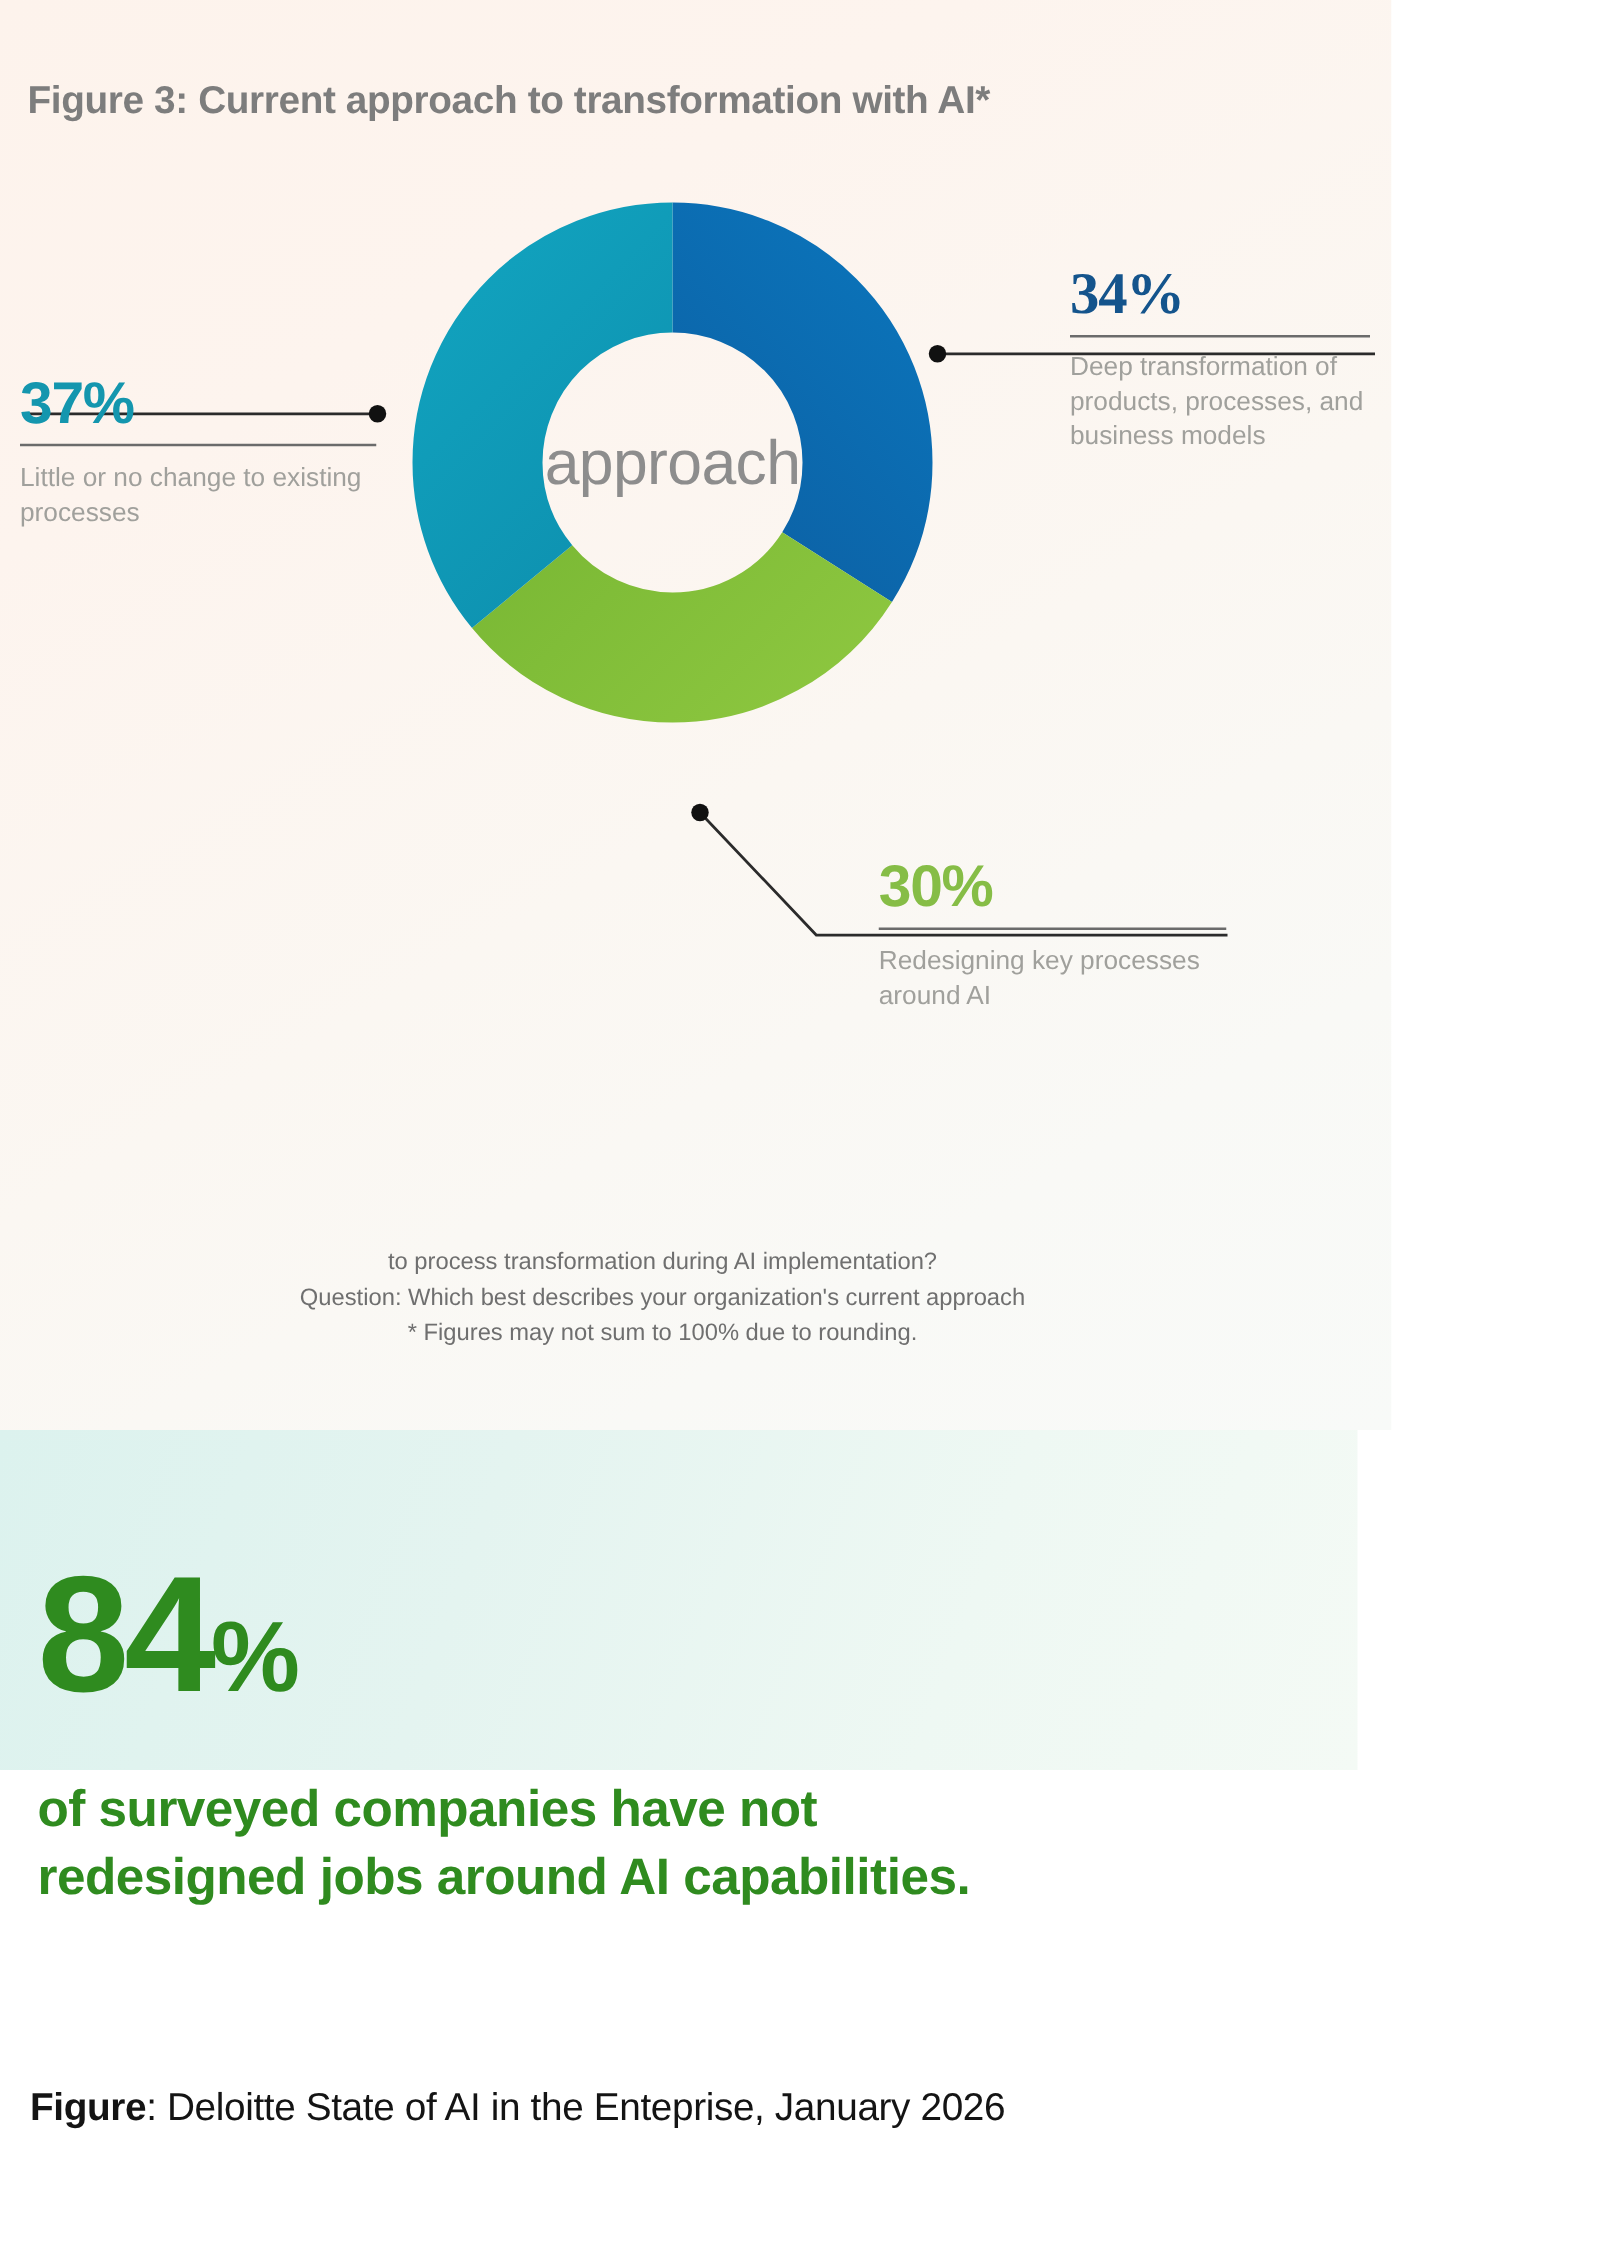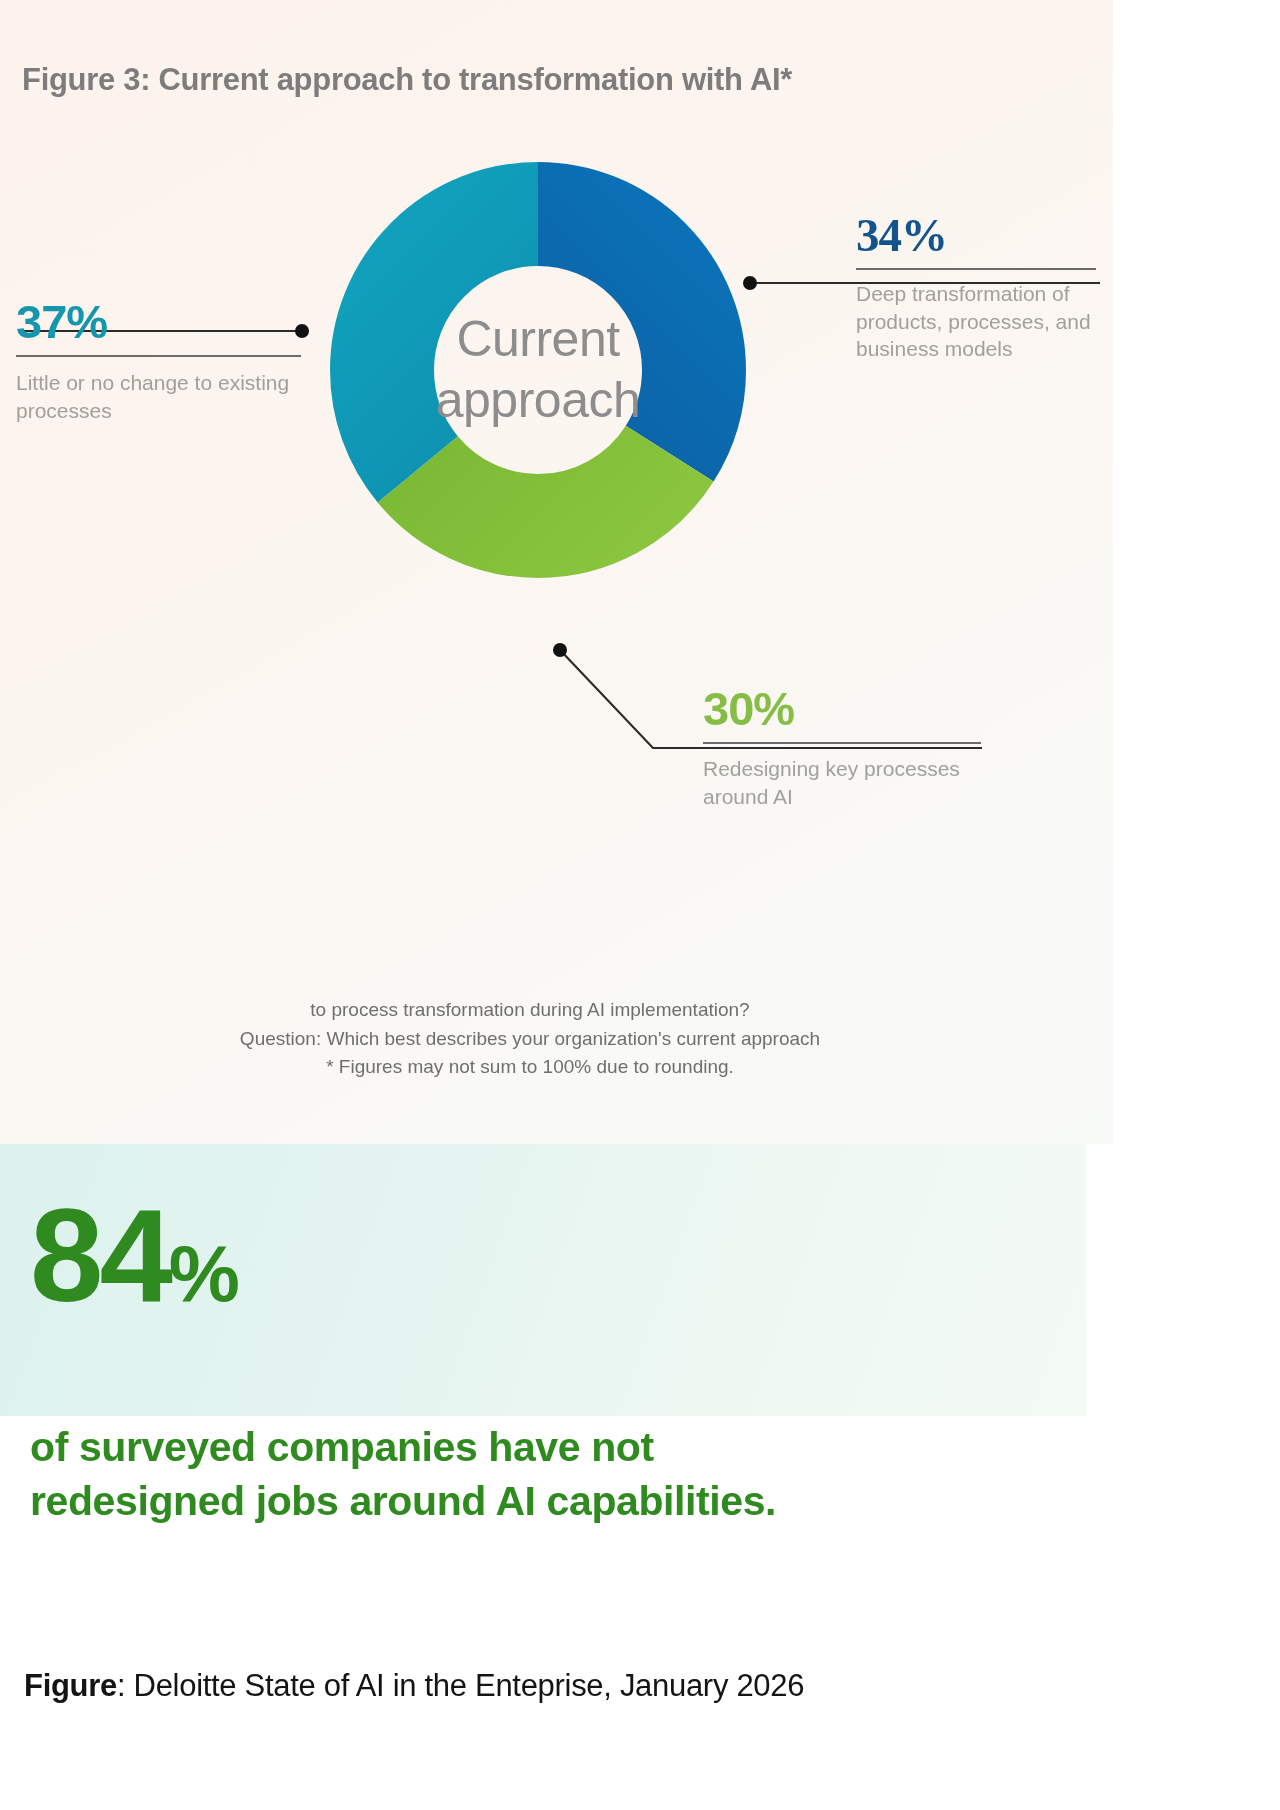--- a/index.html
+++ b/index.html
@@ -134,21 +134,21 @@
     position: absolute;
     left: 0;
     top: 1144px;
     width: 1086px;
     height: 272px;
     background: linear-gradient(110deg, #dcf2ee 0%, #e4f4f0 35%, #eef8f3 70%, #f4faf5 100%);
   }
   #stat-number {
     position: absolute;
     left: 30px;
-    top: 1190px;
+    top: 1242px;
     font-weight: bold;
     color: #2f8b1f;
     line-height: 1;
     white-space: nowrap;
   }
   #stat-number .big { font-size: 132px; letter-spacing: -4px; }
   #stat-number .pct { font-size: 80px; letter-spacing: -2px; }
 
   #stat-text {
     position: absolute;
@@ -201,21 +201,20 @@
       <g transform="translate(262,262)">
 
         <circle r="156" fill="none" stroke="url(#gradBlue)" stroke-width="104" stroke-dasharray="333.2 647.0" transform="rotate(-90)"></circle>
 
         <circle r="156" fill="none" stroke="url(#gradGreen)" stroke-width="104" stroke-dasharray="294.0 686.2" stroke-dashoffset="-333.2" transform="rotate(-90)"></circle>
 
         <circle r="156" fill="none" stroke="url(#gradTeal)" stroke-width="104" stroke-dasharray="353.0 627.2" stroke-dashoffset="-627.2" transform="rotate(-90)"></circle>
       </g>
     </svg>
     <div id="donut-center-label">
-      <div class="center-line">Current</div>
       <div class="center-line">approach</div>
     </div>
   </div>
 
   <svg id="connectors" viewBox="0 0 1113 1144">
 
     <line x1="302" y1="331" x2="18" y2="331" stroke="#2b2b2b" stroke-width="2.2"></line>
     <circle cx="302" cy="331" r="7" fill="#111111"></circle>
 
     <line x1="750" y1="283" x2="1100" y2="283" stroke="#2b2b2b" stroke-width="2.2"></line>

